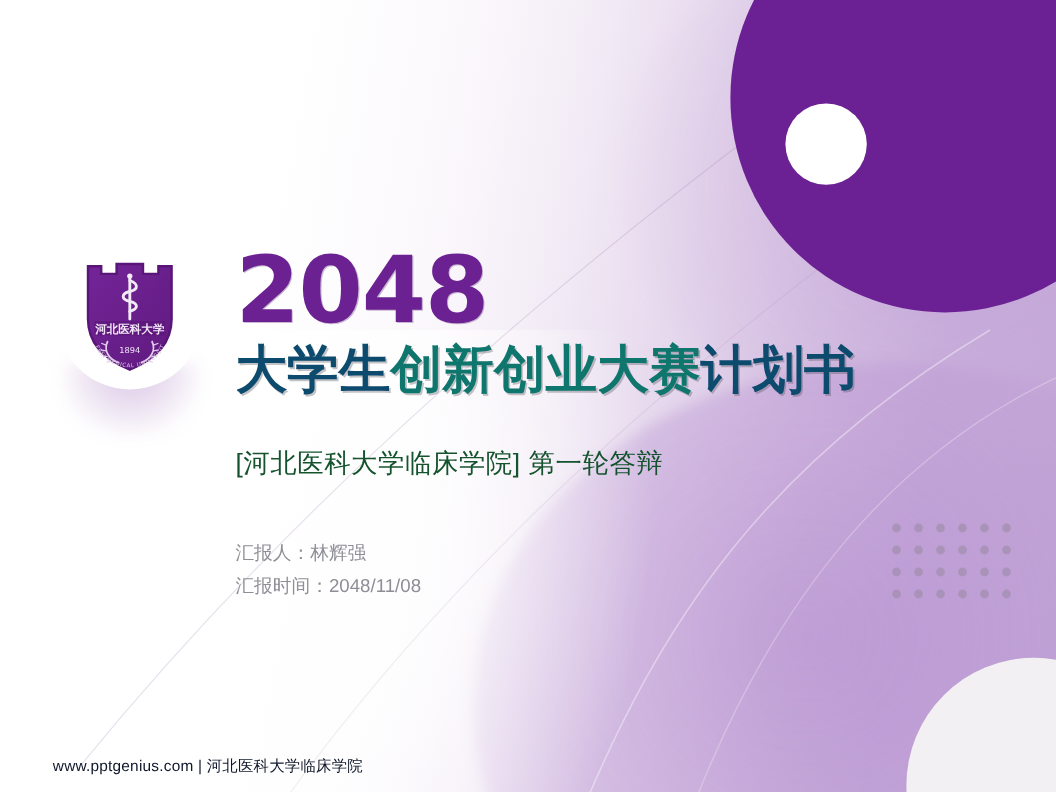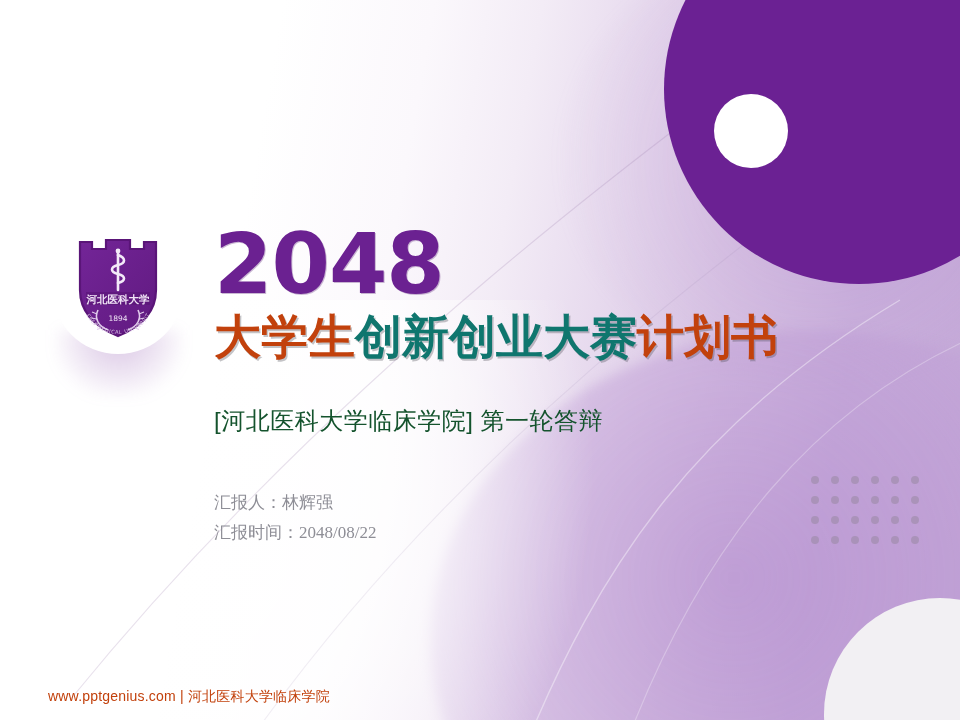--- a/index.html
+++ b/index.html
@@ -186,50 +186,49 @@
     left: 214px;
     top: 310px;
     font-size: 47px;
     line-height: 1.15;
     font-weight: bold;
     white-space: nowrap;
     letter-spacing: 0px;
     font-family: "DejaVu Sans", "Liberation Sans", sans-serif;
     text-shadow: 1.5px 1.5px 0 rgba(70,70,80,0.32);
   }
-  .headline .seg-dark { color: #c2410c; }
+  .headline .seg-dark { color: #0c4a6e; }
   .headline .seg-accent { color: #0f766e; }
 
   .subtitle {
     position: absolute;
     left: 214px;
     top: 405px;
     font-size: 24px;
     color: #14532d;
     letter-spacing: 0.5px;
     white-space: nowrap;
   }
 
   .meta {
     position: absolute;
     left: 214px;
     top: 488px;
     font-size: 17px;
     color: #8e8e96;
     line-height: 1.75;
-    font-family: Liberation Serif, serif;
   }
   .meta div { white-space: nowrap; }
 
   .footer {
     position: absolute;
     left: 48px;
     top: 688px;
     font-size: 14px;
-    color: #c2410c;
+    color: #0f172a;
     white-space: nowrap;
     letter-spacing: 0.2px;
   }
 </style>
 </head>
 <body>
 
 <div class="slide">
 
   <div class="bg-base"></div>
@@ -331,18 +330,18 @@
   <div class="year">2048</div>
 
   <div class="headline">
     <span class="seg-dark">大学生</span><span class="seg-accent">创新创业大赛</span><span class="seg-dark">计划书</span>
   </div>
 
   <div class="subtitle">[河北医科大学临床学院] 第一轮答辩</div>
 
   <div class="meta">
     <div>汇报人：林辉强</div>
-    <div>汇报时间：2048/08/22</div>
+    <div>汇报时间：2048/11/08</div>
   </div>
 
   <div class="footer">www.pptgenius.com | 河北医科大学临床学院</div>
 
 </div>
 
 </body></html>

